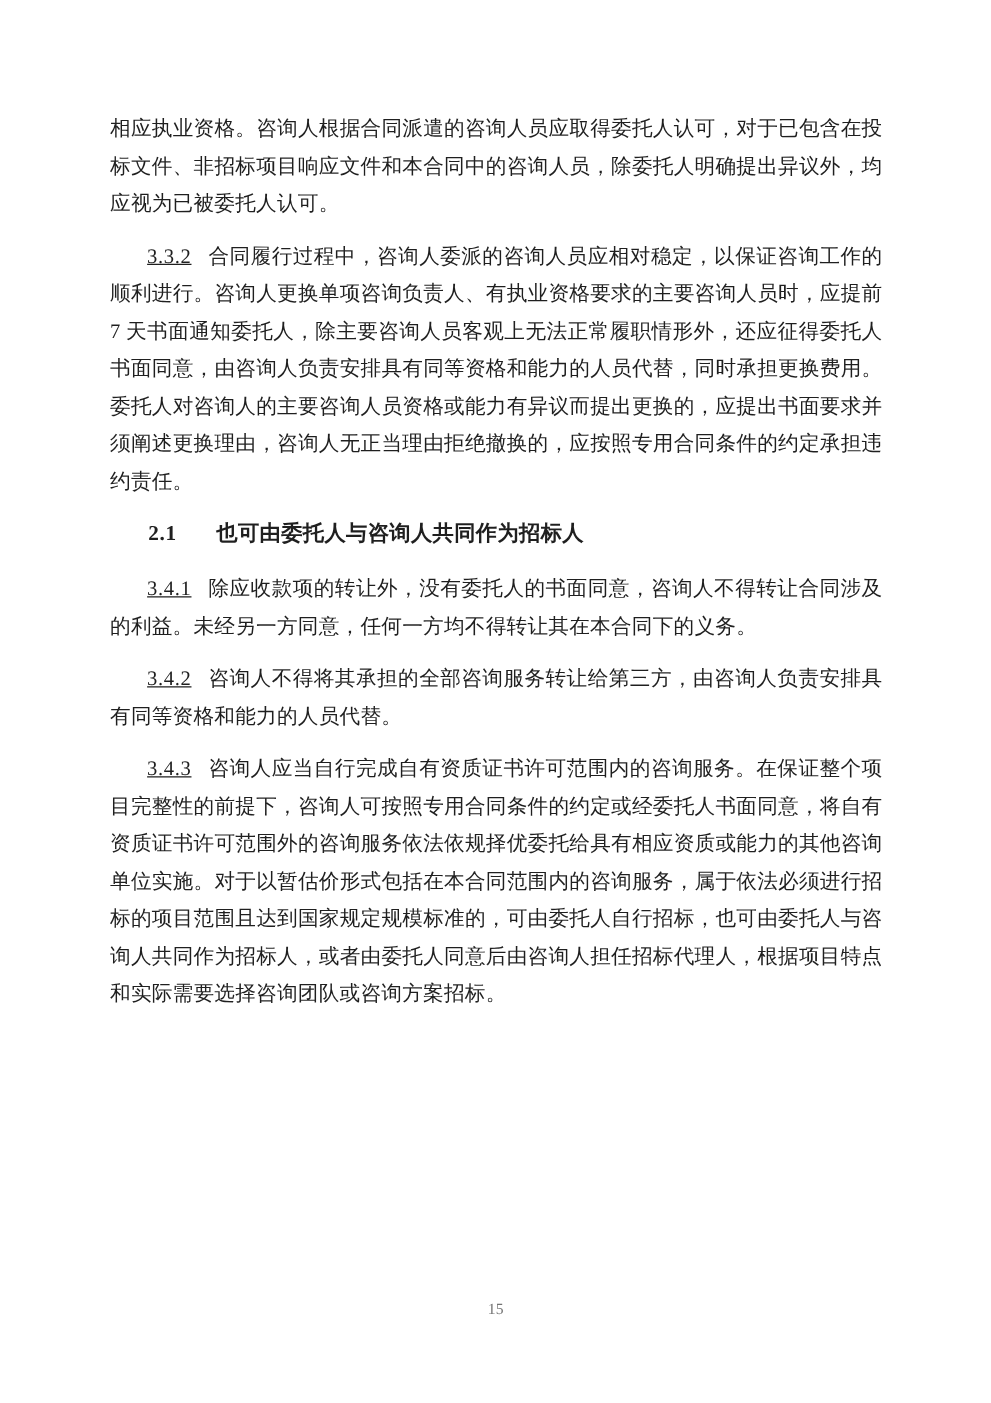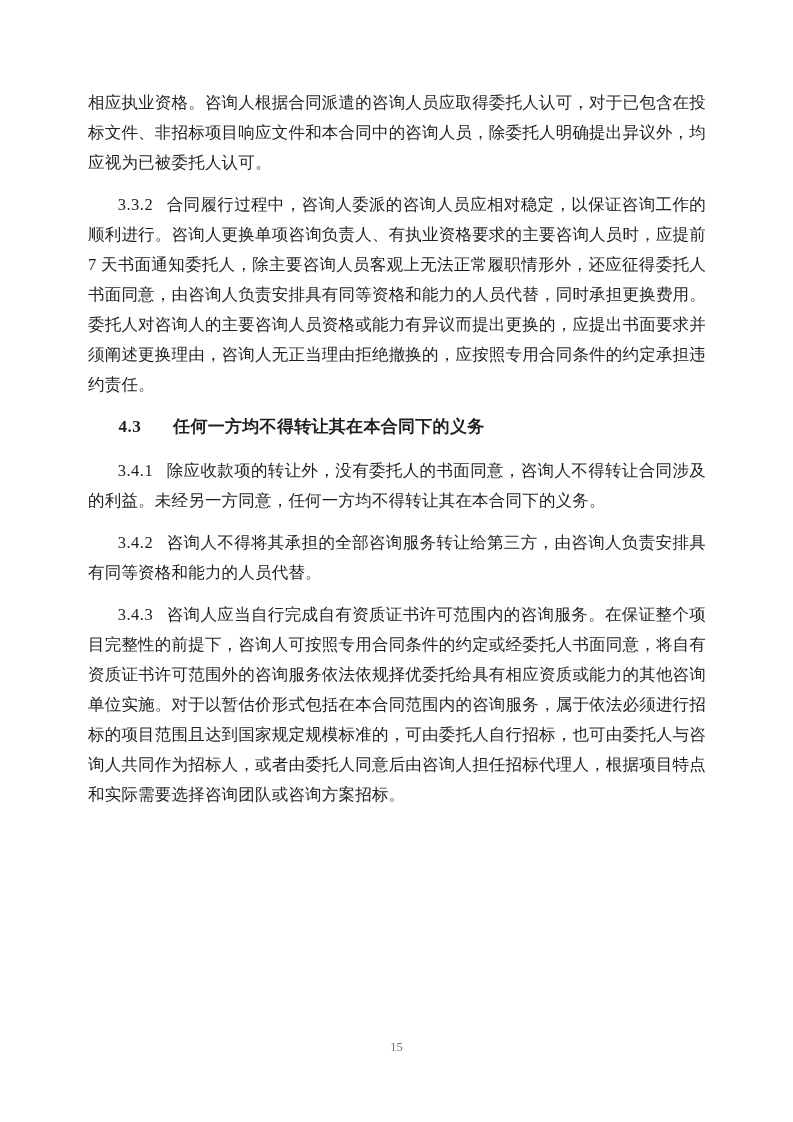--- a/index.html
+++ b/index.html
@@ -33,20 +33,21 @@
   }
   p.body-par.continuation {
     text-indent: 0;
   }
   p.body-par.clause {
     text-indent: 1.8em;
   }
   .clause-number {
     margin-right: 0.55em;
     letter-spacing: 0.5px;
+    text-decoration: underline;
   }
   h3.section-heading {
     margin: 4px 0 14px 0;
     font-size: 17px;
     line-height: 30px;
     font-weight: bold;
     text-indent: 1.8em;
     letter-spacing: 0.3px;
   }
   .heading-number {
@@ -73,22 +74,22 @@
       <span>相应执业资格。咨询人根据合同派遣的咨询人员应取得委托人认可，对于已包含在投标文件、非招标项目响应文件和本合同中的咨询人员，除委托人明确提出异议外，均应视为已被委托人认可。</span>
     </p>
 
     <p class="body-par clause">
       <span class="clause-number">3.3.2</span>
       <span>合同履行过程中，咨询人委派的咨询人员应相对稳定，以保证咨询工作的顺利进行。咨询人更换单项咨询负责人、有执业资格要求的主要咨询人员时，应提前 7 天书面通知委托人，除主要咨询人员客观上无法正常履职情形外，还应征得委托人书面同意，由咨询人负责安排具有同等资格和能力的人员代替，同时承担更换费用。委托人对咨询人的主要咨询人员资格或能力有异议而提出更换的，应提出书面要求并须阐述更换理由，咨询人无正当理由拒绝撤换的，应按照专用合同条件的约定承担违约责任。</span>
     </p>
 
 
     <h3 class="section-heading">
-      <span class="heading-number">4.3</span>
-      <span>任何一方均不得转让其在本合同下的义务</span>
+      <span class="heading-number">2.1</span>
+      <span>也可由委托人与咨询人共同作为招标人</span>
     </h3>
 
     <p class="body-par clause">
       <span class="clause-number">3.4.1</span>
       <span>除应收款项的转让外，没有委托人的书面同意，咨询人不得转让合同涉及的利益。未经另一方同意，任何一方均不得转让其在本合同下的义务。</span>
     </p>
 
     <p class="body-par clause">
       <span class="clause-number">3.4.2</span>
       <span>咨询人不得将其承担的全部咨询服务转让给第三方，由咨询人负责安排具有同等资格和能力的人员代替。</span>

